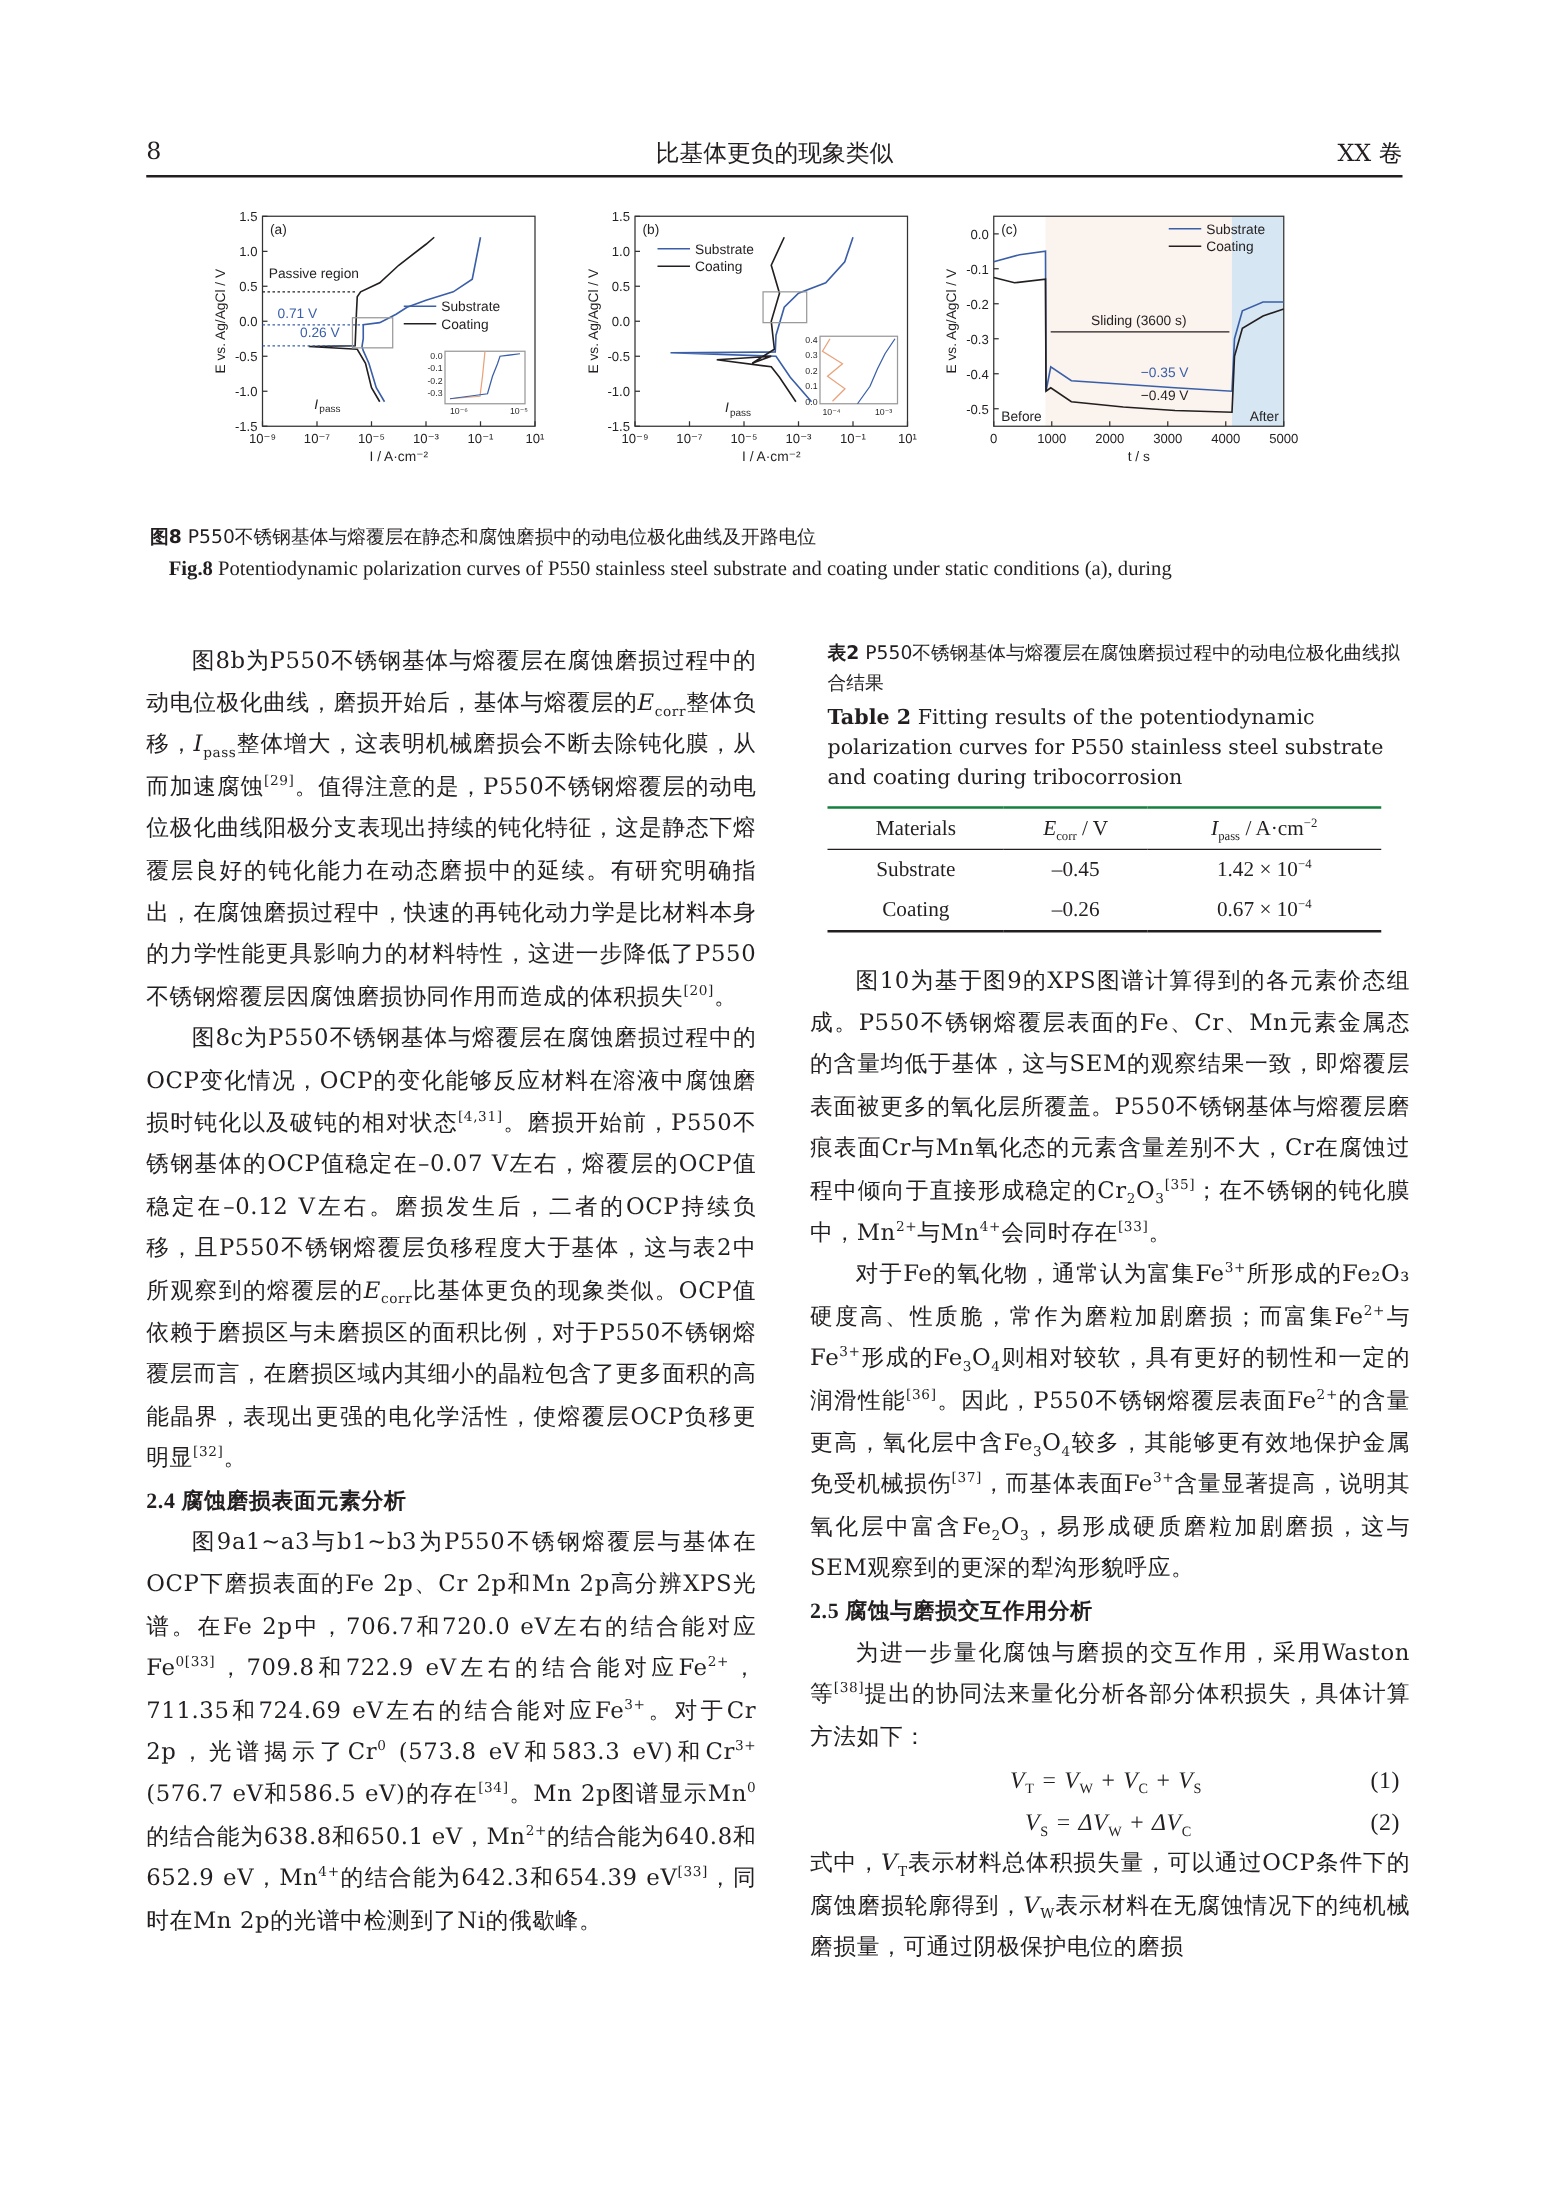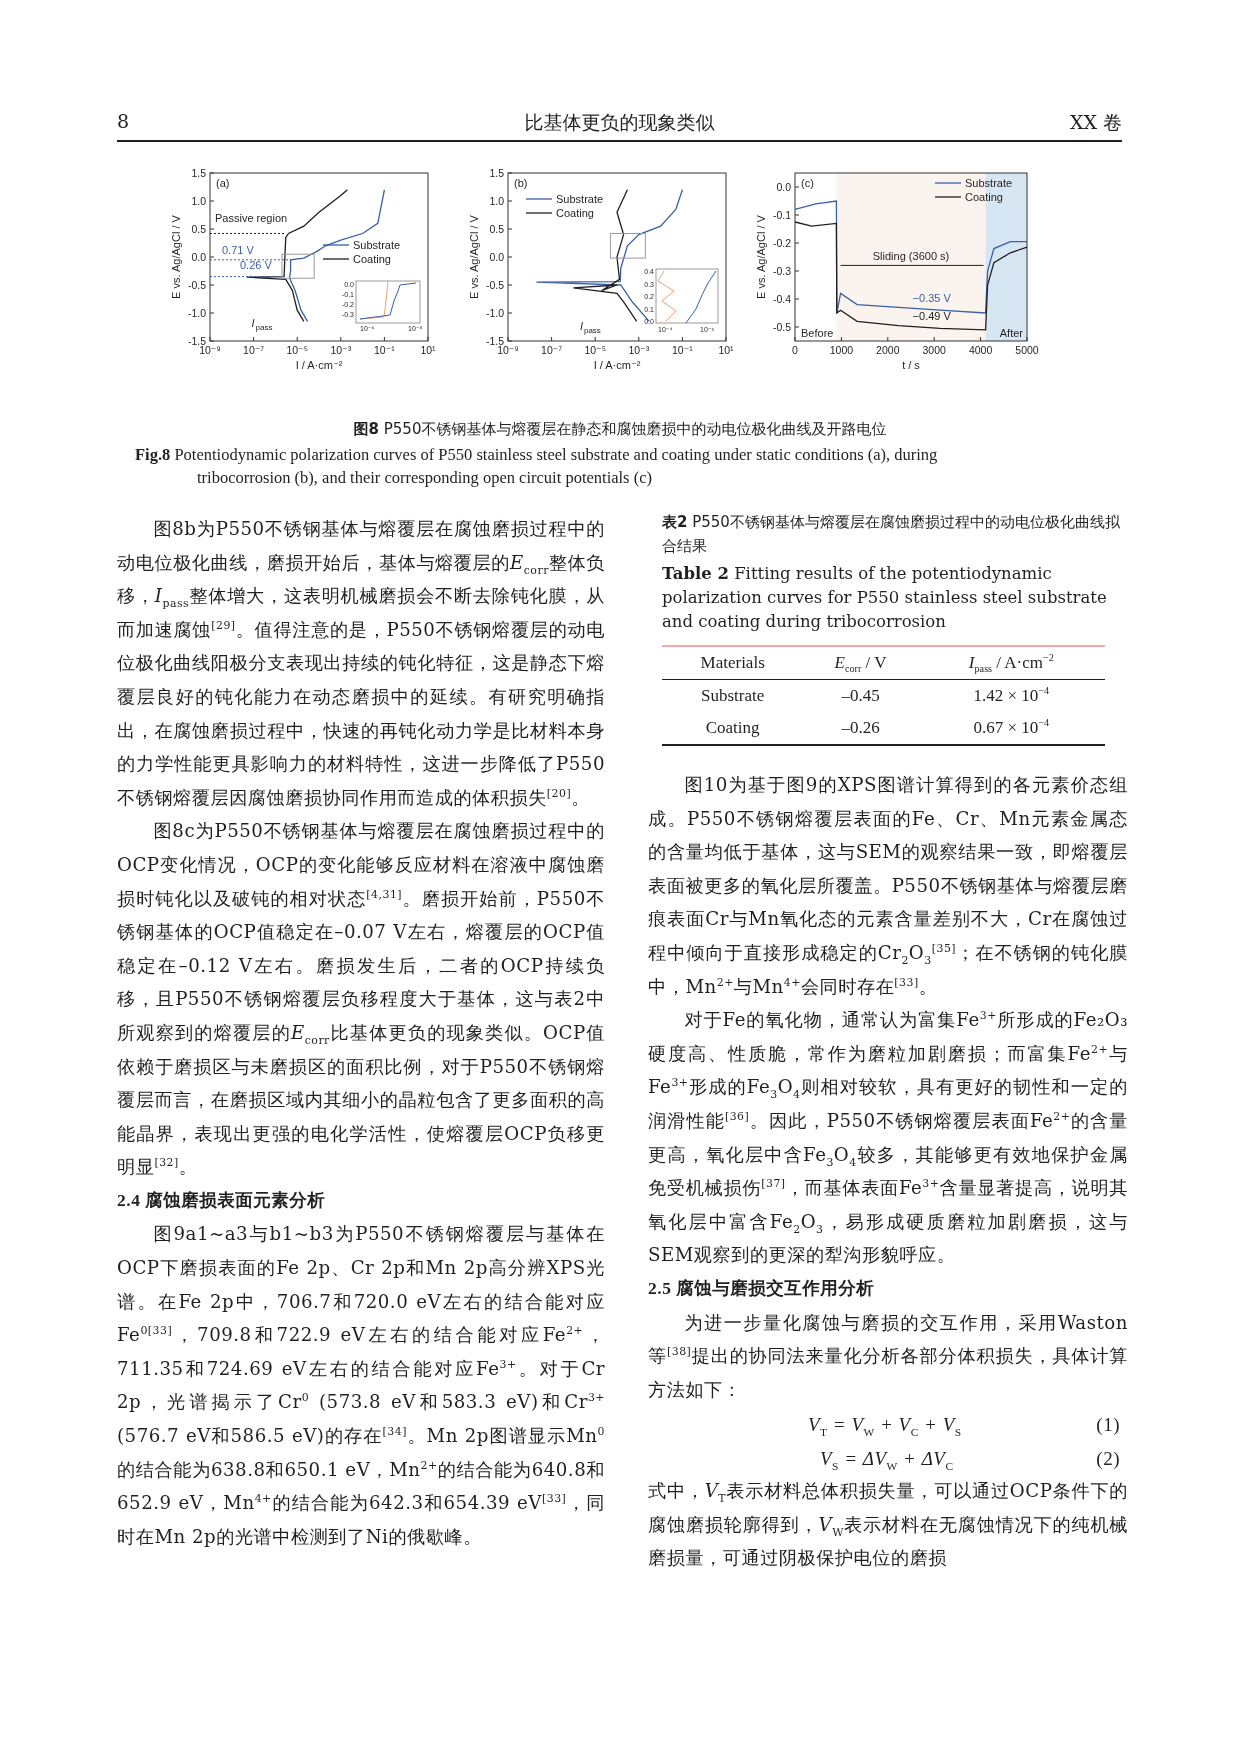--- a/index.html
+++ b/index.html
@@ -5,36 +5,36 @@
   html,body{margin:0;padding:0;background:#fff;}
   body{width:1241px;height:1754px;position:relative;overflow:hidden;font-family:"DejaVu Serif","Liberation Serif",serif;color:#231f20;}
   .hdr{position:absolute;left:117px;top:104px;width:1005px;height:36px;font-family:"DejaVu Serif",serif;font-size:19px;}
   .hdr .pg{position:absolute;left:0;top:6px;}
   .hdr .jt{position:absolute;left:0;right:0;text-align:center;top:6px;}
   .hdr .vol{position:absolute;right:0;top:6px;}
   .hdr-rule{position:absolute;left:117px;top:140px;width:1005px;height:2px;background:#231f20;}
   .fig{position:absolute;top:168px;left:170px;}
   svg text{font-family:"Liberation Sans","DejaVu Sans",sans-serif;}
   .cap{position:absolute;font-family:"Liberation Serif",serif;font-size:16.5px;}
-  .cap-cn{left:120px;width:1000px;top:420px;text-align:center;font-family:"DejaVu Sans",sans-serif;font-size:15px;}
+  .cap-cn{left:120px;width:1000px;top:420px;font-family:"DejaVu Sans",sans-serif;font-size:15px;}
   .cap-en{left:135px;width:965px;top:443px;line-height:23px;}
   .cap-en .lbl{font-weight:bold;}
   .cap-en .indent{padding-left:62px;display:block;}
   .col{position:absolute;font-size:18.2px;line-height:33.6px;letter-spacing:0.5px;}
   .col p{margin:0;text-align:justify;}
   .col .ind{text-indent:2em;}
   .leftcol{left:117px;top:512px;width:488px;}
   .rightcol{left:648px;top:768px;width:480px;}
   .h2{font-weight:bold;font-family:Liberation Serif, serif;font-size:17.5px;}
   sub,sup{font-size:60%;line-height:0;}
   .tcap{position:absolute;left:662px;top:510px;width:460px;font-size:16.5px;line-height:24px;}
   .tcap .cn{font-family:"DejaVu Sans",sans-serif;font-size:15px;}
   table.t2{position:absolute;left:662px;top:645px;width:443px;border-collapse:collapse;font-family:"Liberation Serif",serif;font-size:17px;}
   table.t2 th,table.t2 td{text-align:center;font-weight:normal;height:32px;padding:0;}
-  table.t2 thead tr{border-top:2px solid #fca5a5;border-bottom:1.2px solid #231f20;}
+  table.t2 thead tr{border-top:2px solid #15803d;border-bottom:1.2px solid #231f20;}
   table.t2 tbody tr:last-child{border-bottom:2px solid #231f20;}
   .eq{position:absolute;font-family:"Liberation Serif",serif;font-style:italic;font-size:19px;}
   .eqn{position:absolute;font-family:"Liberation Serif",serif;font-size:19px;}
 </style>
 </head>
 <body>
 
 <div class="hdr">
   <span class="pg">8</span>
   <span class="jt">比基体更负的现象类似</span>
@@ -200,21 +200,20 @@
     </g>
   </svg>
 
 <div class="cap cap-cn">
   <b>图8</b>
   <span>P550不锈钢基体与熔覆层在静态和腐蚀磨损中的动电位极化曲线及开路电位</span>
 </div>
 <div class="cap cap-en">
   <span class="lbl">Fig.8</span>
   <span>Potentiodynamic polarization curves of P550 stainless steel substrate and coating under static conditions (a), during</span>
-  <span class="indent">tribocorrosion (b), and their corresponding open circuit potentials (c)</span>
 </div>
 
 <div class="col leftcol">
   <p class="ind"><span>图8b为P550不锈钢基体与熔覆层在腐蚀磨损过程中的动电位极化曲线，磨损开始后，基体与熔覆层的</span><i>E</i><sub>corr</sub><span>整体负移，</span><i>I</i><sub>pass</sub><span>整体增大，这表明机械磨损会不断去除钝化膜，从而加速腐蚀</span><sup>[29]</sup><span>。值得注意的是，P550不锈钢熔覆层的动电位极化曲线阳极分支表现出持续的钝化特征，这是静态下熔覆层良好的钝化能力在动态磨损中的延续。有研究明确指出，在腐蚀磨损过程中，快速的再钝化动力学是比材料本身的力学性能更具影响力的材料特性，这进一步降低了P550不锈钢熔覆层因腐蚀磨损协同作用而造成的体积损失</span><sup>[20]</sup><span>。</span></p>
   <p class="ind"><span>图8c为P550不锈钢基体与熔覆层在腐蚀磨损过程中的OCP变化情况，OCP的变化能够反应材料在溶液中腐蚀磨损时钝化以及破钝的相对状态</span><sup>[4,31]</sup><span>。磨损开始前，P550不锈钢基体的OCP值稳定在–0.07 V左右，熔覆层的OCP值稳定在–0.12 V左右。磨损发生后，二者的OCP持续负移，且P550不锈钢熔覆层负移程度大于基体，这与表2中所观察到的熔覆层的</span><i>E</i><sub>corr</sub><span>比基体更负的现象类似。OCP值依赖于磨损区与未磨损区的面积比例，对于P550不锈钢熔覆层而言，在磨损区域内其细小的晶粒包含了更多面积的高能晶界，表现出更强的电化学活性，使熔覆层OCP负移更明显</span><sup>[32]</sup><span>。</span></p>
   <div class="h2">2.4  腐蚀磨损表面元素分析</div>
   <p class="ind"><span>图9a1~a3与b1~b3为P550不锈钢熔覆层与基体在OCP下磨损表面的Fe 2p、Cr 2p和Mn 2p高分辨XPS光谱。在Fe 2p中，706.7和720.0 eV左右的结合能对应Fe</span><sup>0</sup><sup>[33]</sup><span>，709.8和722.9 eV左右的结合能对应Fe</span><sup>2+</sup><span>，711.35和724.69 eV左右的结合能对应Fe</span><sup>3+</sup><span>。对于Cr 2p，光谱揭示了Cr</span><sup>0</sup><span> (573.8 eV和583.3 eV)和Cr</span><sup>3+</sup><span> (576.7 eV和586.5 eV)的存在</span><sup>[34]</sup><span>。Mn 2p图谱显示Mn</span><sup>0</sup><span>的结合能为638.8和650.1 eV，Mn</span><sup>2+</sup><span>的结合能为640.8和652.9 eV，Mn</span><sup>4+</sup><span>的结合能为642.3和654.39 eV</span><sup>[33]</sup><span>，同时在Mn 2p的光谱中检测到了Ni的俄歇峰。</span></p>
 </div>
 
 <div class="tcap">

